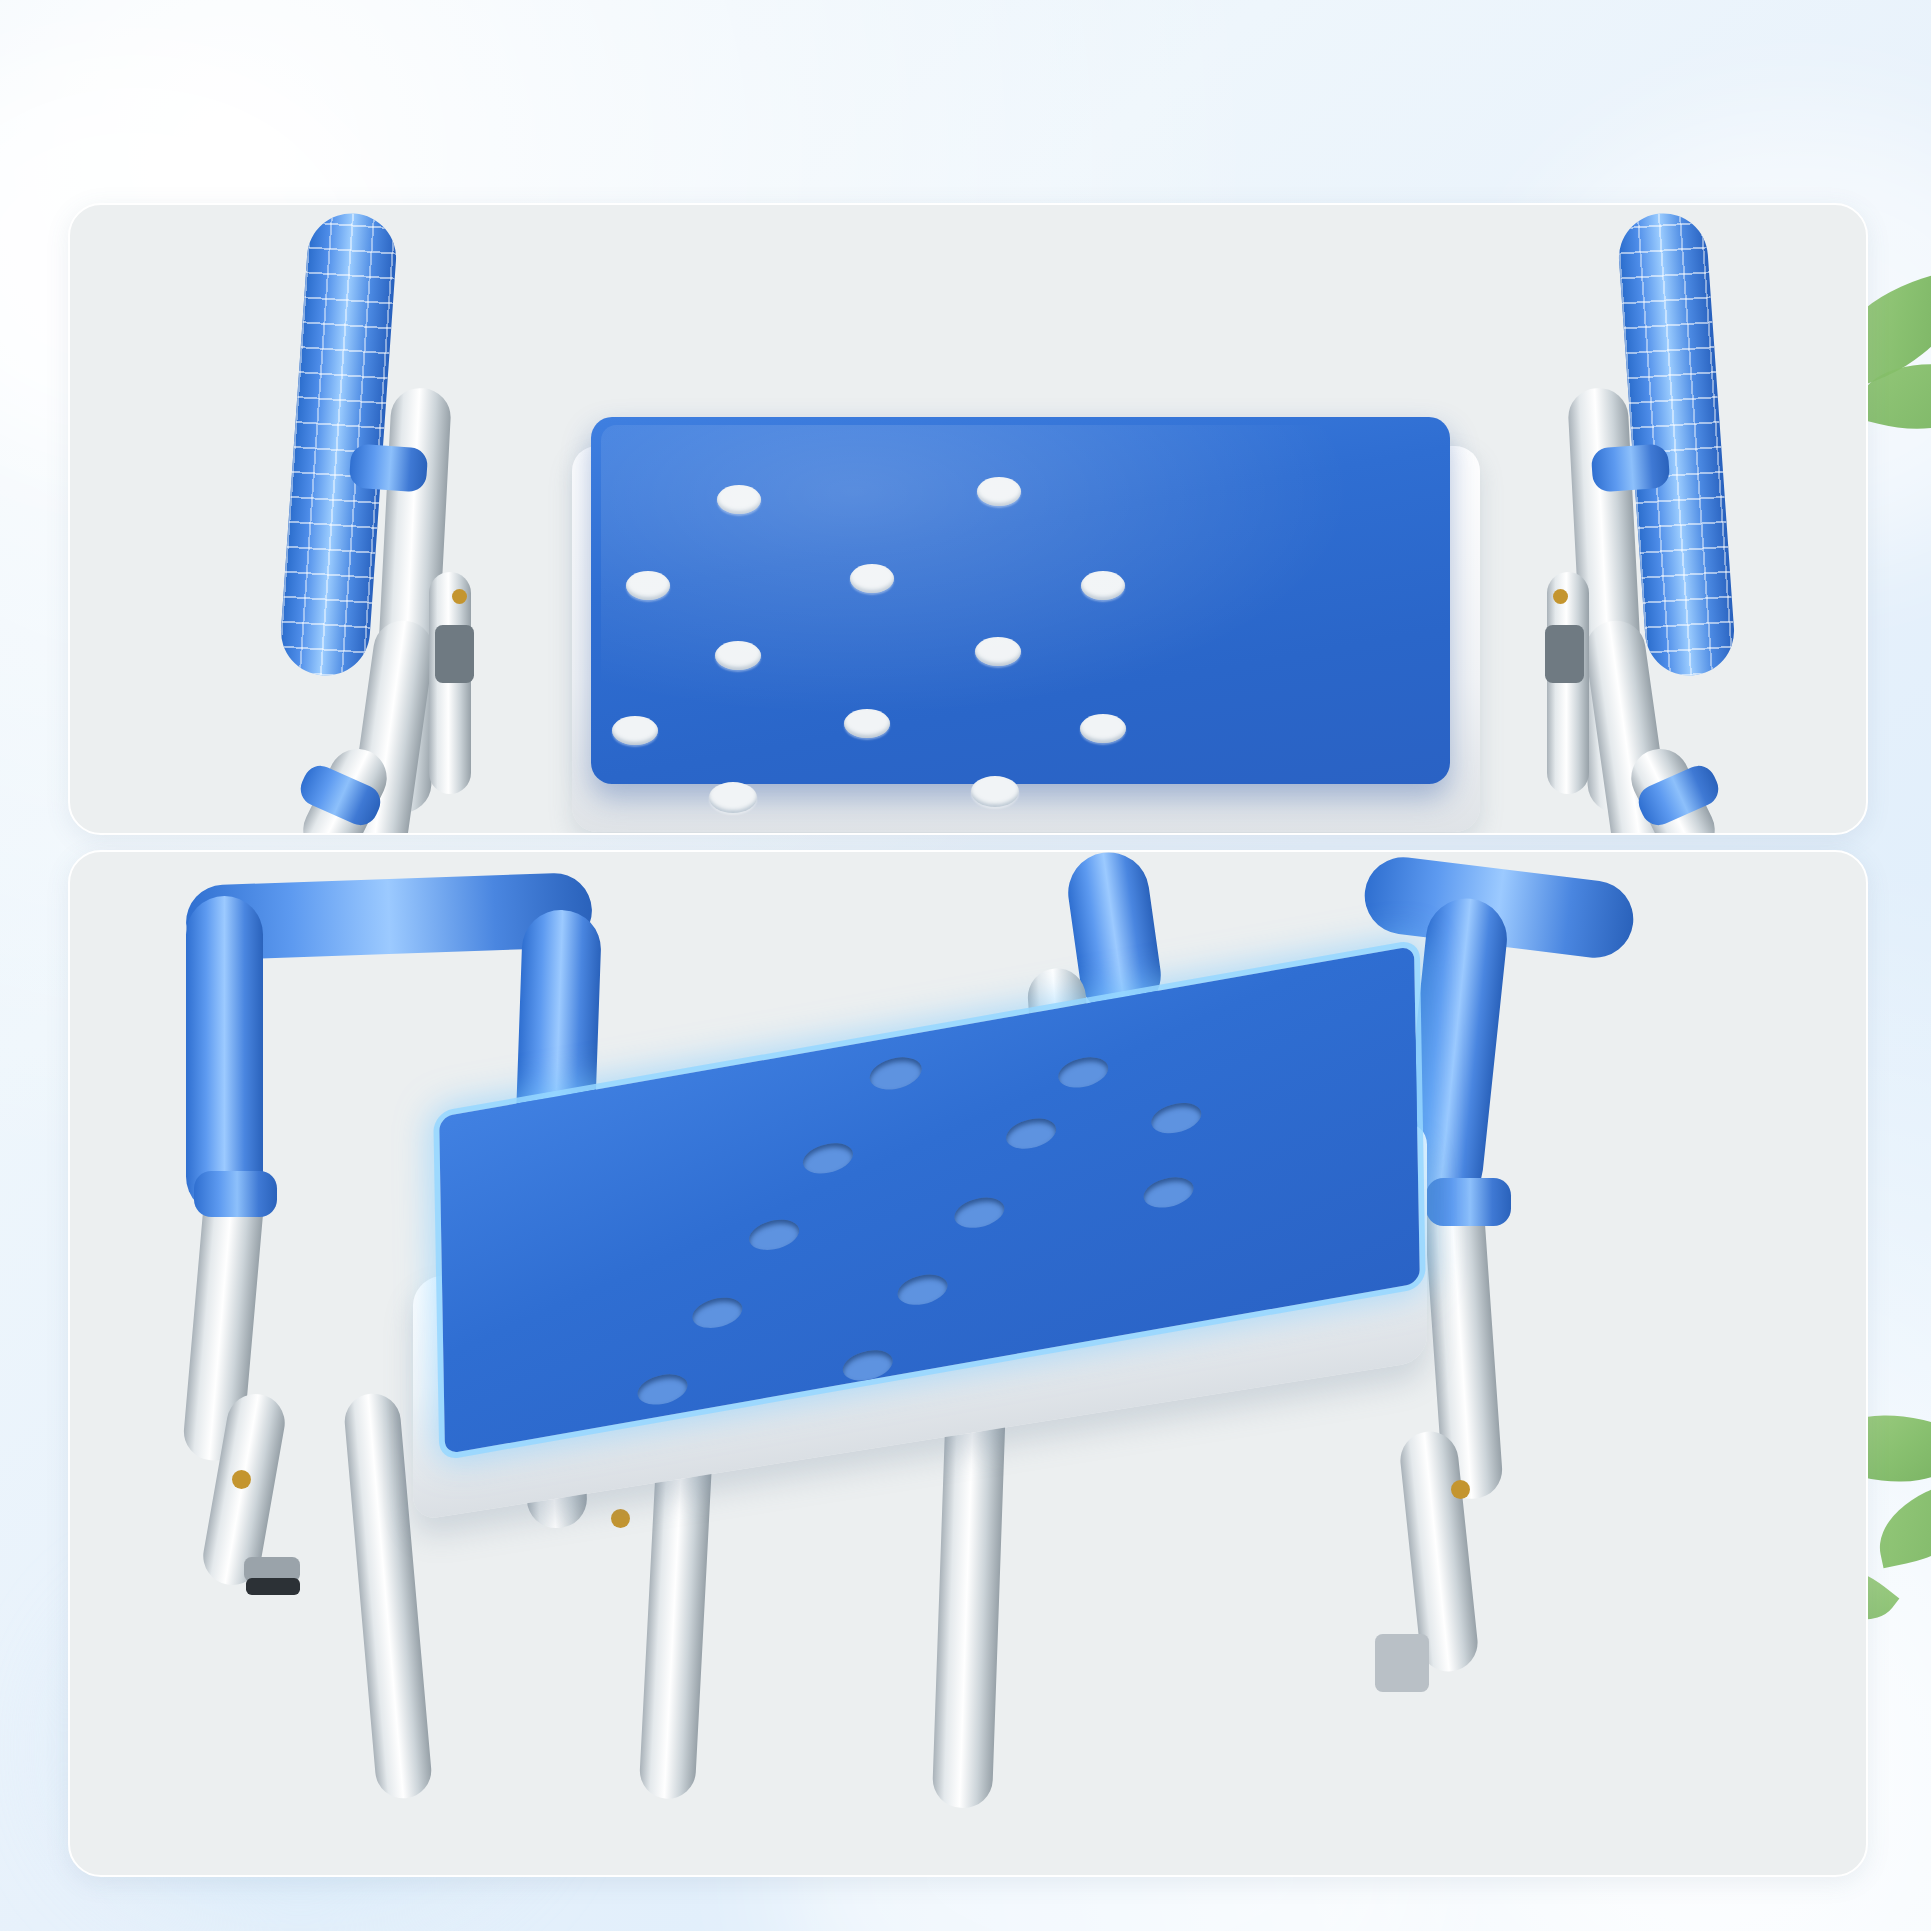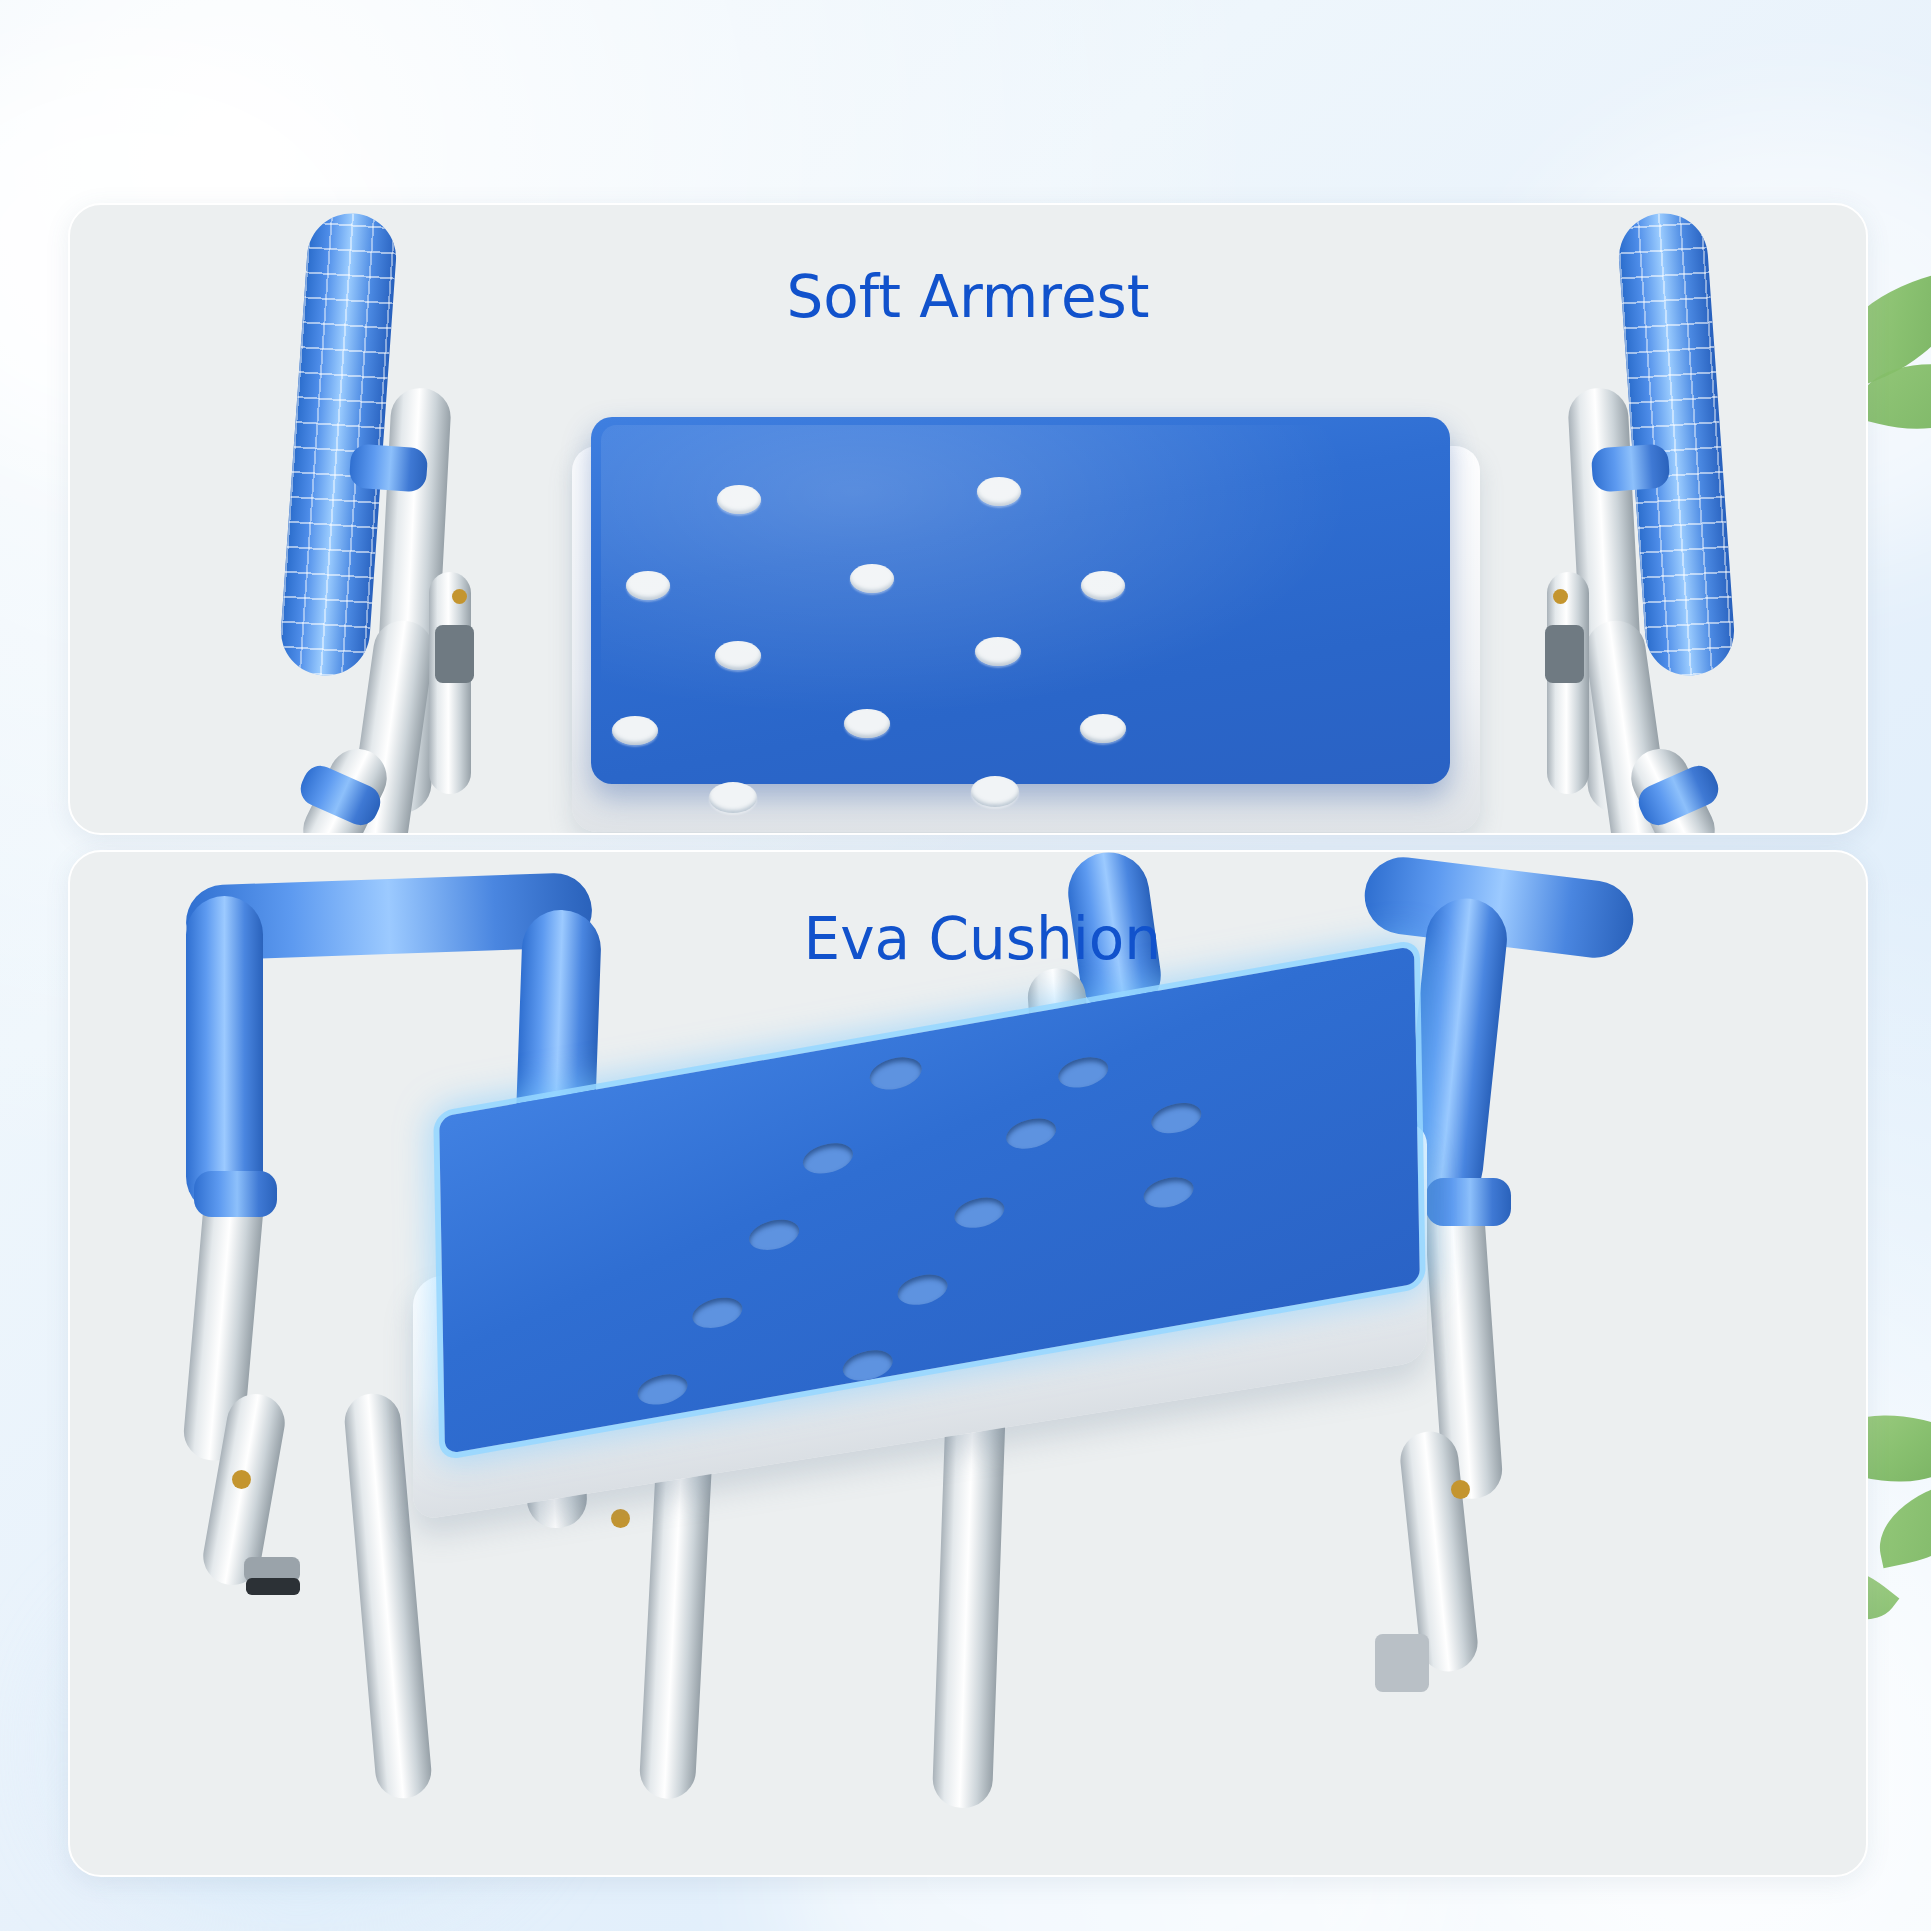--- a/index.html
+++ b/index.html
@@ -187,21 +187,20 @@
 
   <div class="leaf leaf-1"></div>
   <div class="leaf leaf-2"></div>
   <div class="leaf leaf-3"></div>
   <div class="leaf leaf-4"></div>
   <div class="leaf leaf-5"></div>
 
 
   <div class="panel panel-top">
 
-    <div class="panel-label label-top">Soft Armrest</div>
 
     <div class="metal-v" style="left:311px; top:183px; width:60px; height:425px; transform:rotate(3deg);"></div>
     <div class="metal-v" style="left:290px; top:415px; width:60px; height:251px; transform:rotate(8deg);"></div>
     <div class="metal-v" style="left:246px; top:541px; width:58px; height:116px; transform:rotate(26deg);"></div>
     <div class="t-arm-grip" style="left:224px; top:7.7px; transform:rotate(4deg);">
       <div class="grid-lines"></div>
     </div>
     <div class="bluering" style="left:280px; top:241px; width:77px; height:44px; transform:rotate(4deg);"></div>
     <div class="bluering" style="left:230px; top:570px; width:81px; height:41px; transform:rotate(24deg);"></div>
     <div class="metal-v" style="left:359px; top:367px; width:42px; height:222px;"></div>
@@ -232,21 +231,20 @@
       <div class="hole" style="left:21px;  top:299px; width:46px; height:29px;"></div>
       <div class="hole" style="left:253px; top:292px; width:46px; height:29px;"></div>
       <div class="hole" style="left:489px; top:297px; width:46px; height:29px;"></div>
       <div class="hole" style="left:118px; top:365px; width:48px; height:31px;"></div>
       <div class="hole" style="left:380px; top:359px; width:48px; height:31px;"></div>
     </div>
   </div>
 
   <div class="panel panel-bottom">
 
-    <div class="panel-label label-bottom">Eva Cushion</div>
 
     <div class="bluegrip" style="left:116px; top:27px; width:406px; height:75px; border-radius:39px; transform:rotate(-2deg);"></div>
     <div class="bluegrip" style="left:116px; top:44px; width:77px; height:319px; border-radius:39px;"></div>
     <div class="bluegrip" style="left:446px; top:58px; width:79px; height:415px; border-radius:39px; transform:rotate(2deg);"></div>
     <div class="metal-v" style="left:124px; top:319px; width:60px; height:290px; transform:rotate(5deg);"></div>
     <div class="metal-v" style="left:145px; top:541px; width:58px; height:193px; transform:rotate(10deg);"></div>
     <div class="bluering" style="left:124px; top:319px; width:83px; height:46px;"></div>
     <div class="metal-v" style="left:454px; top:454px; width:60px; height:222px; transform:rotate(-2deg);"></div>
     <div class="bluering" style="left:446px; top:452px; width:83px; height:46px;"></div>
     <div style="position:absolute; left:162px; top:618px; width:19.3px; height:19.3px; border-radius:50%; background:#c4952f;"></div>

